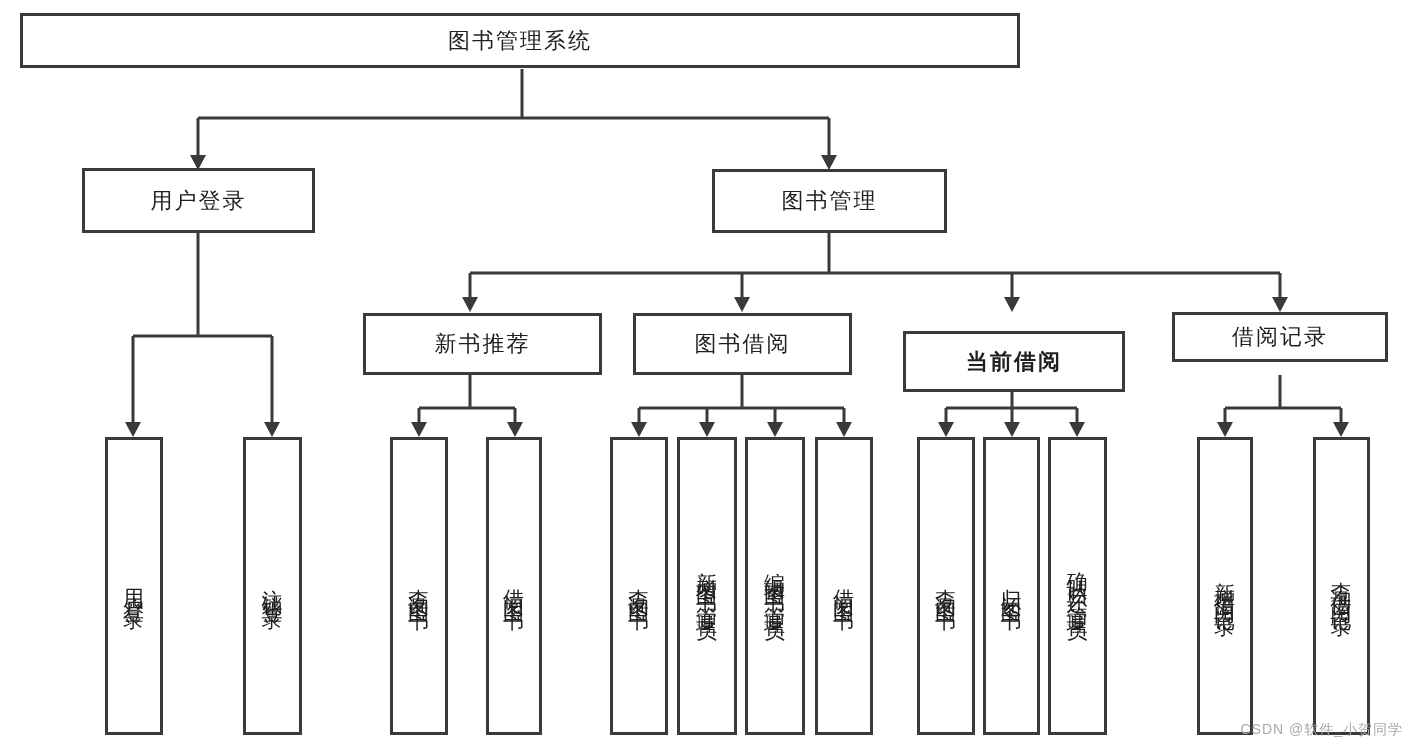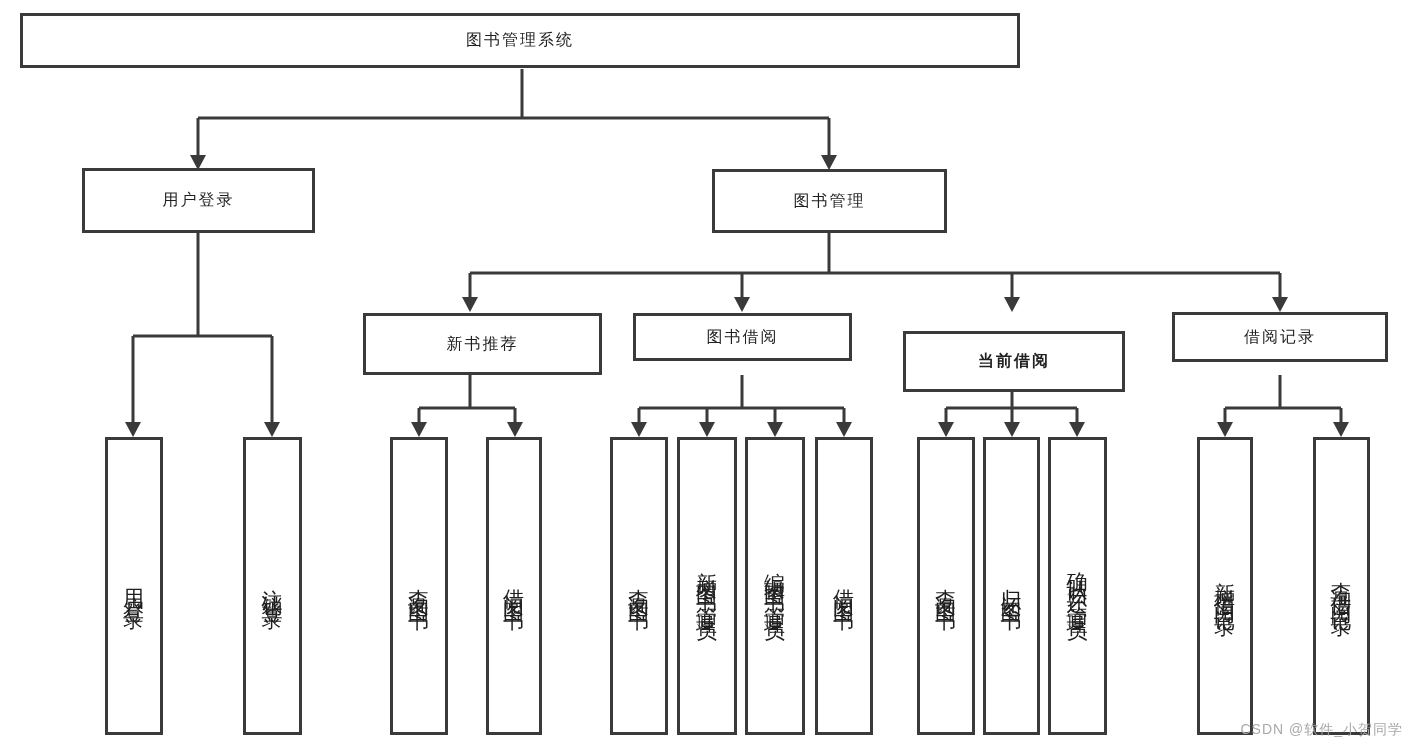--- a/index.html
+++ b/index.html
@@ -22,21 +22,21 @@
   .wires polygon{fill:var(--line);stroke:none;}
   .node{
     position:absolute;
     background:var(--bg);
     border:3px solid var(--border);
     display:flex;
     align-items:center;
     justify-content:center;
     text-align:center;
   }
-  .hnode{font-size:16px;letter-spacing:2px;}
+  .hnode{font-size:22px;letter-spacing:2px;}
   .root{left:20px;top:13px;width:1000px;height:55px;}
   .leaf{left:0;top:437px;height:298px;font-size:21px;}
   .leaf span{
     writing-mode:vertical-rl;
     text-orientation:upright;
     letter-spacing:7px;
     line-height:1.0;
     white-space:nowrap;
   }
   .watermark{
@@ -100,21 +100,21 @@
   <div class="node hnode" style="left:82px;top:168px;width:233px;height:65px;">
     <span>用户登录</span>
   </div>
   <div class="node hnode" style="left:712px;top:169px;width:235px;height:64px;">
     <span>图书管理</span>
   </div>
 
   <div class="node hnode" style="left:363px;top:313px;width:239px;height:62px;">
     <span>新书推荐</span>
   </div>
-  <div class="node hnode" style="left:633px;top:313px;width:219px;height:48px;">
+  <div class="node hnode" style="left:633px;top:313px;width:219px;height:62px;">
     <span>图书借阅</span>
   </div>
   <div class="node hnode" style="left:903px;top:331px;width:222px;height:61px;font-weight:bold;">
     <span>当前借阅</span>
   </div>
   <div class="node hnode" style="left:1172px;top:312px;width:216px;height:50px;">
     <span>借阅记录</span>
   </div>
 
   <div class="node leaf" style="left:105px;width:58px;">

